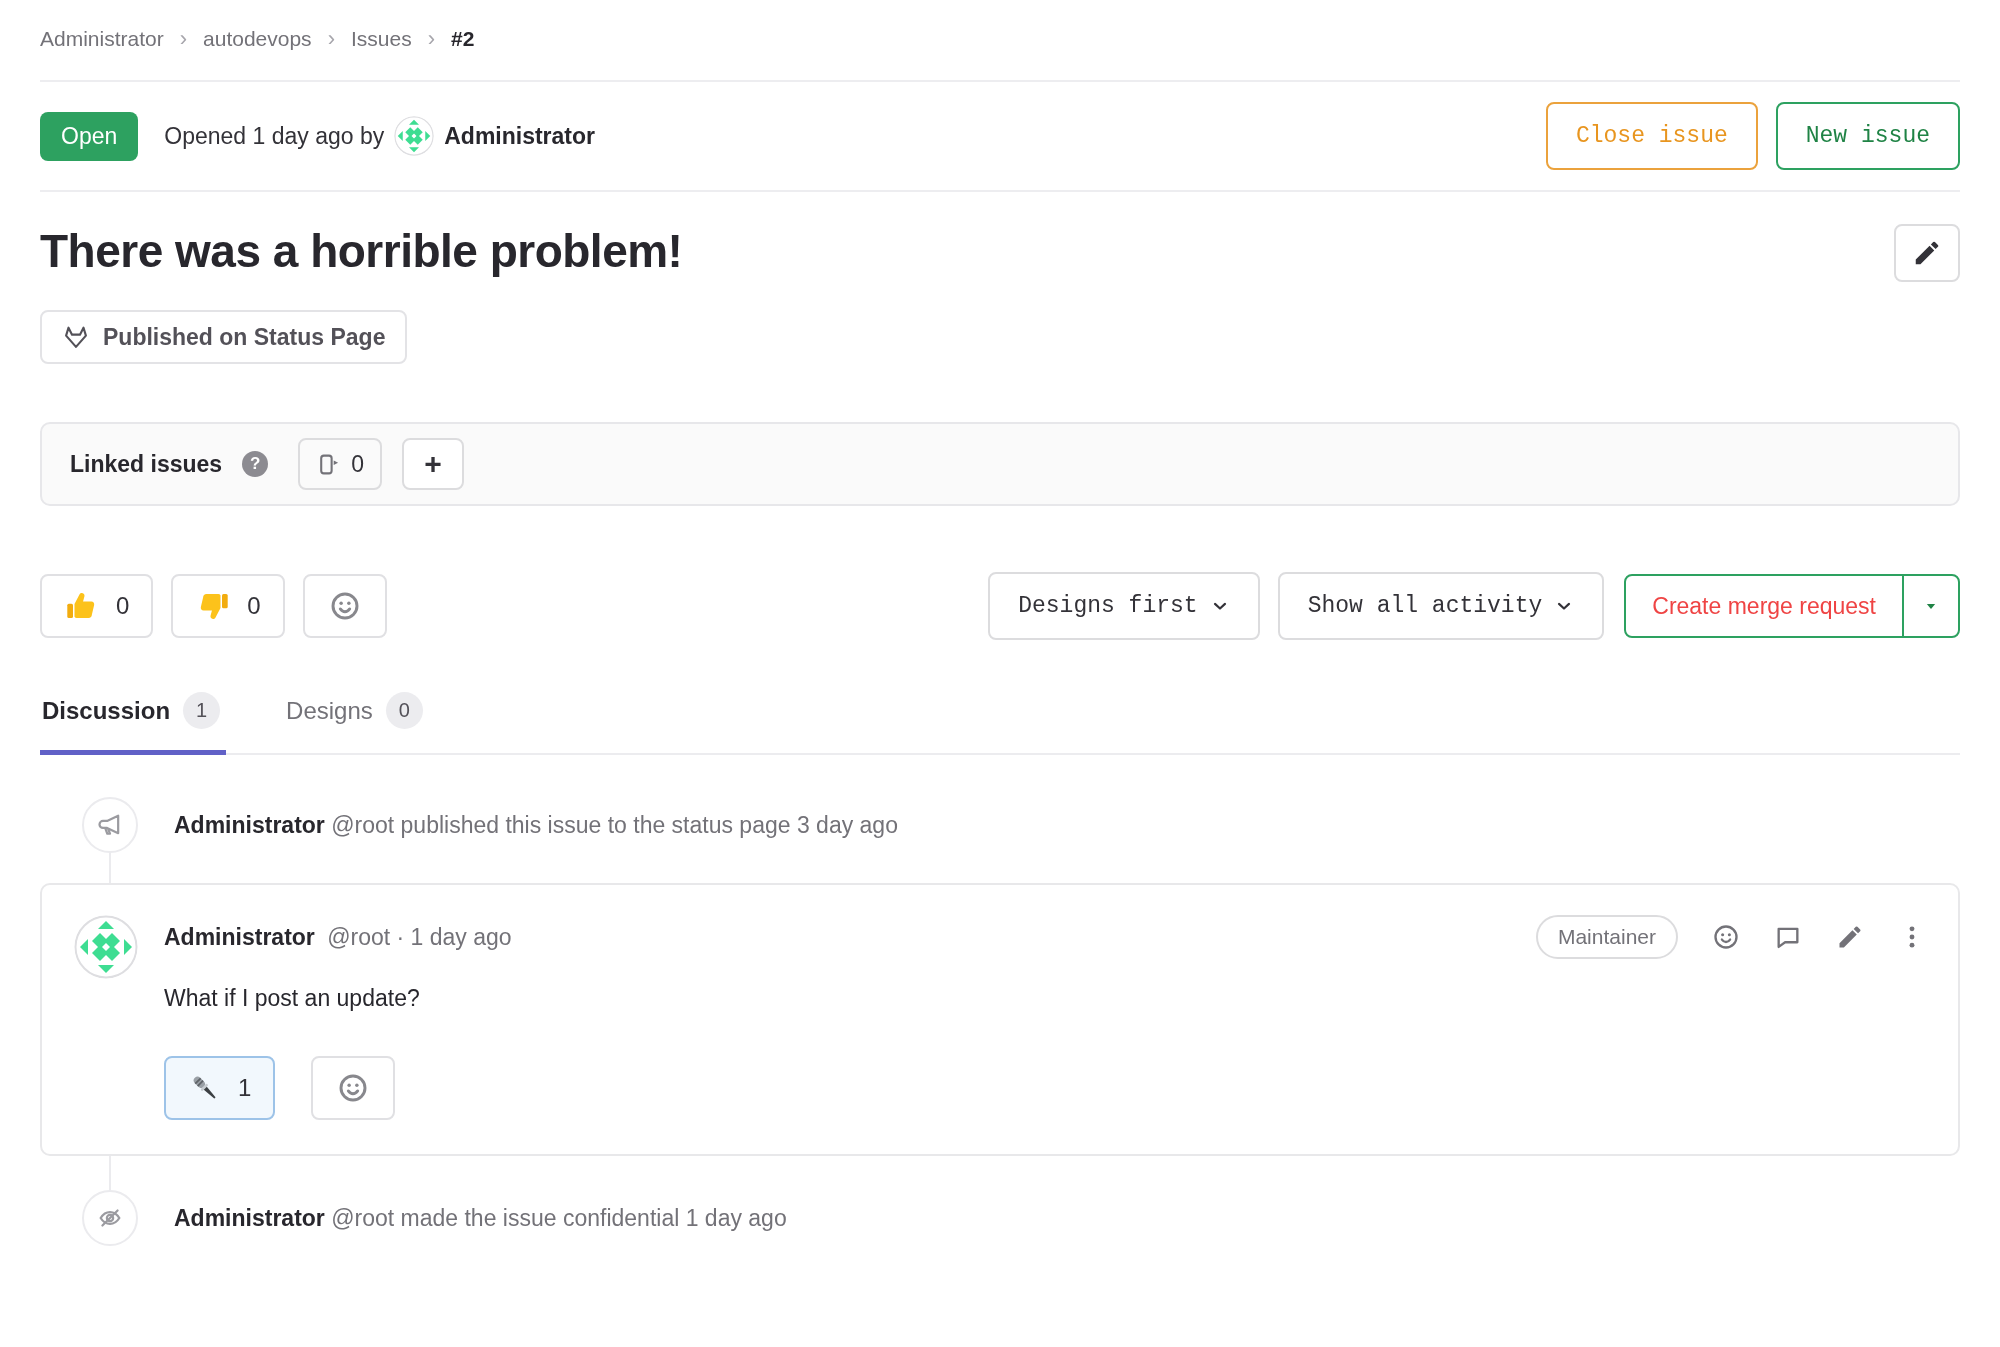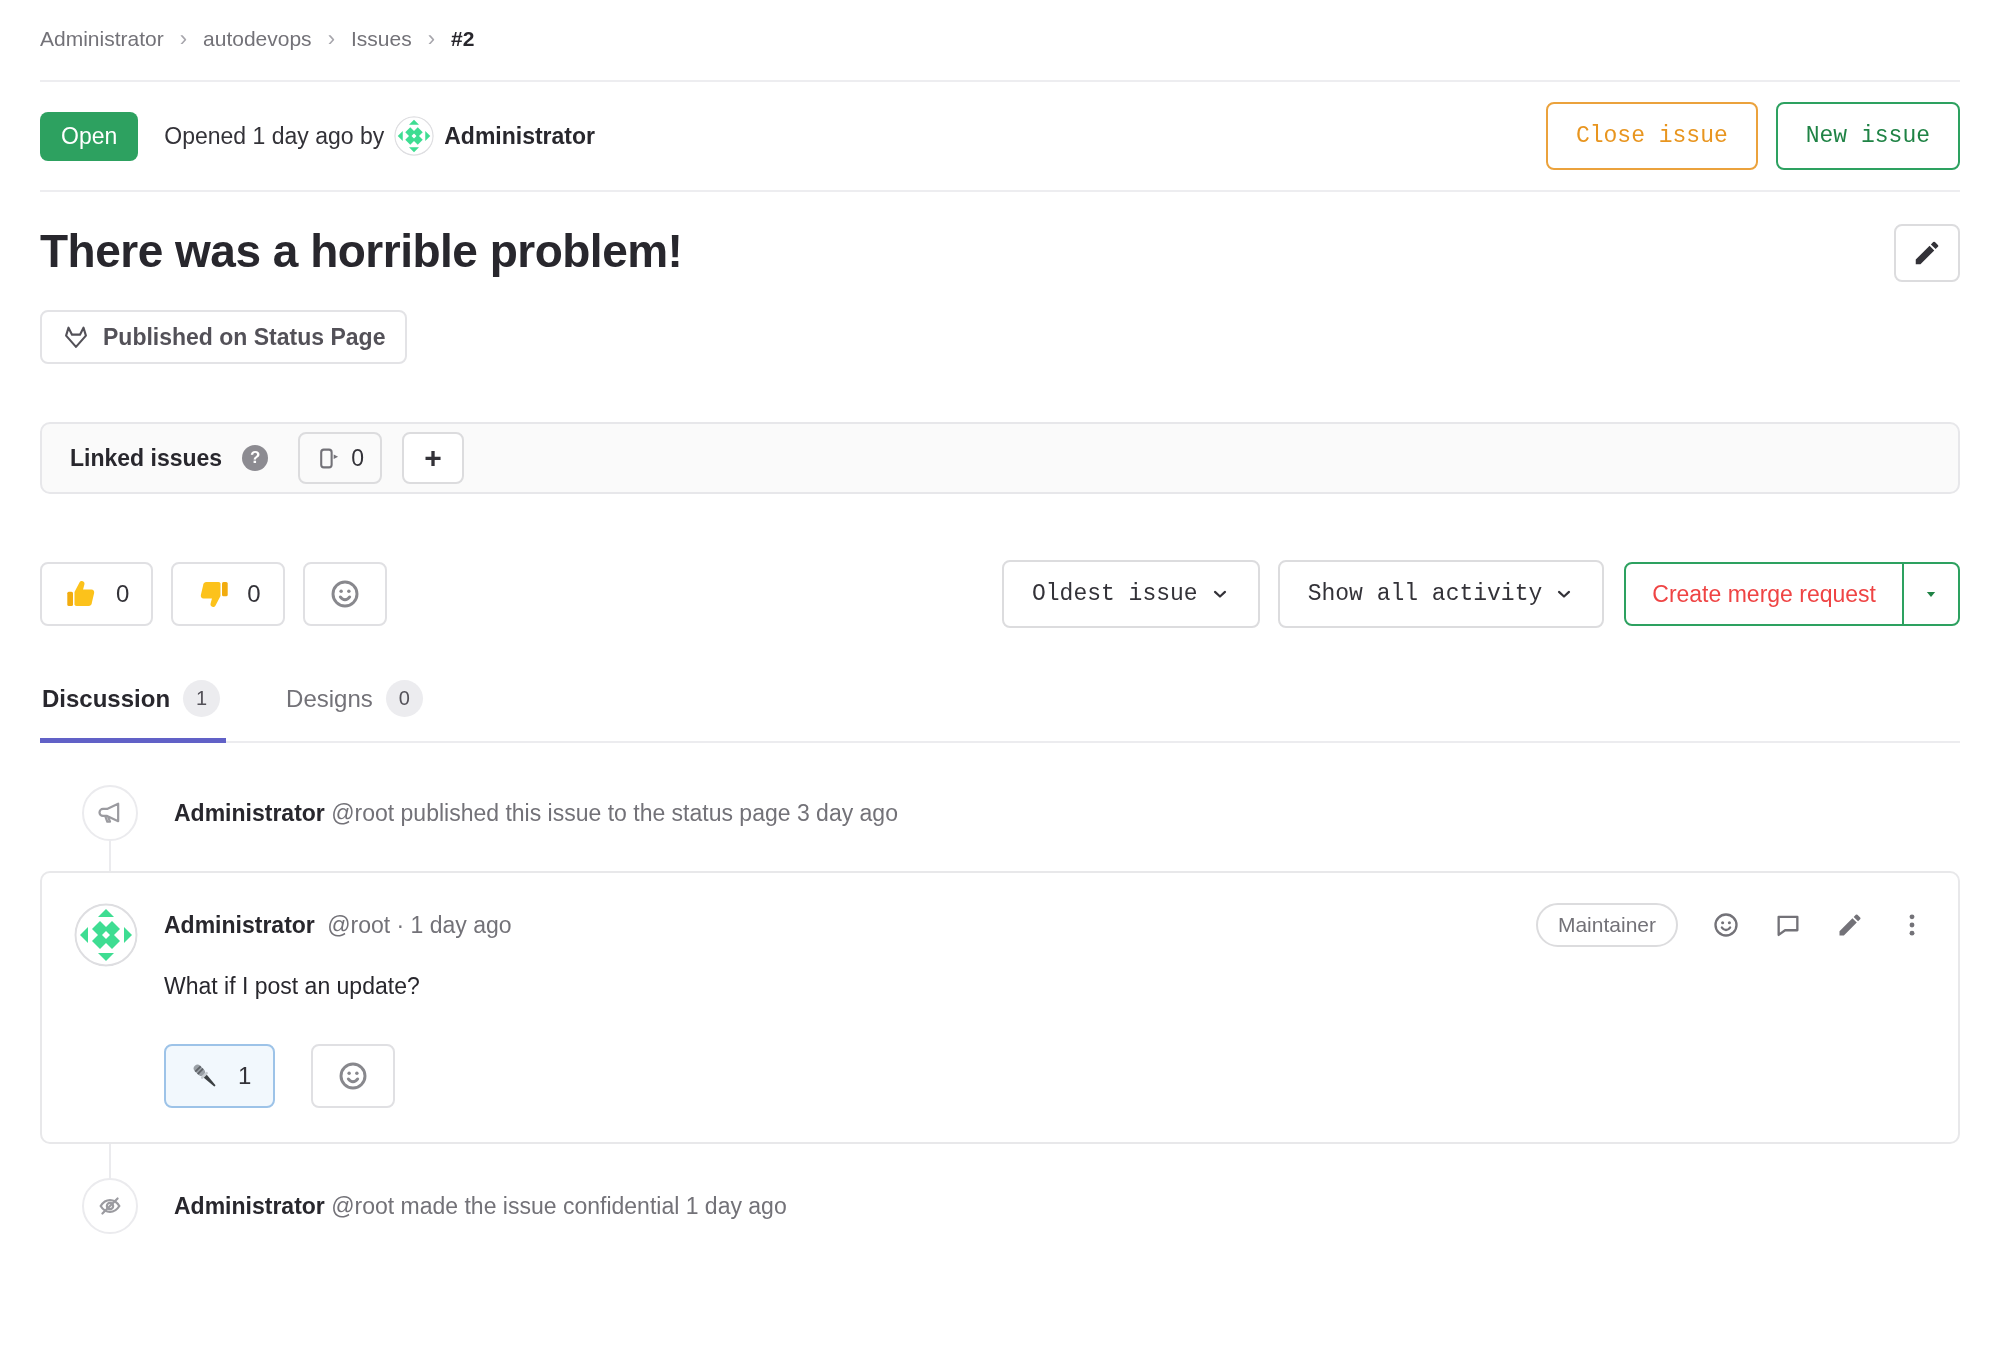--- a/index.html
+++ b/index.html
@@ -31,21 +31,21 @@
   
   .title-row { display:flex; align-items:flex-start; margin-top:32px; }
   .issue-title { font-size:46px; font-weight:700; letter-spacing:-0.5px; flex:1; color:#28272d; }
   .icon-btn { width:66px; height:58px; border:2px solid #dcdcde; border-radius:8px; background:#fff;
               display:flex; align-items:center; justify-content:center; cursor:pointer; }
   .status-page-badge { display:inline-flex; align-items:center; gap:13px; margin-top:28px;
                        border:2px solid #e3e3e6; border-radius:8px; height:54px; padding:0 20px;
                        font-size:23px; font-weight:700; color:#535158; }
   .description { margin-top:64px; font-size:23px; color:#28272d; }
   
-  .linked-issues { margin-top:58px; height:72px; background:#fafafa; border:2px solid #e7e7ea;
+  .linked-issues { margin-top:58px; height:84px; background:#fafafa; border:2px solid #e7e7ea;
                    border-radius:10px; display:flex; align-items:center; gap:20px; padding:0 28px; }
   .li-title { font-size:23px; font-weight:700; color:#28272d; }
   .help-icon { width:26px; height:26px; border-radius:50%; background:#8c8b91; color:#fff;
                font-size:17px; font-weight:700; display:flex; align-items:center; justify-content:center; cursor:pointer; }
   .li-chip { height:52px; border:2px solid #dcdcde; border-radius:8px; display:inline-flex;
              align-items:center; gap:10px; padding:0 16px; font-size:23px; color:#333238; margin-left:10px; cursor:pointer; }
   .li-add { height:52px; width:62px; background:#fff; border:2px solid #dcdcde; border-radius:8px;
             font-size:30px; font-weight:700; color:#333238; display:flex; align-items:center; justify-content:center; cursor:pointer; }
   
   .actions-row { margin-top:66px; display:flex; align-items:center; }
@@ -190,21 +190,21 @@
         <circle cx="12" cy="12" r="9"></circle>
         <circle cx="9.1" cy="10" r="1.3" fill="#88888d" stroke="none"></circle>
         <circle cx="14.9" cy="10" r="1.3" fill="#88888d" stroke="none"></circle>
         <path d="M8.5 14.2c1 1.4 2.2 2.1 3.5 2.1s2.5-.7 3.5-2.1"></path>
       </svg>
     </button>
 
     <span class="spacer"></span>
 
     <button class="btn control-btn">
-      <span>Oldest issue</span>
+      <span>Designs first</span>
       <svg width="20" height="20" viewBox="0 0 24 24" fill="none" stroke="#333238" stroke-width="2.6" stroke-linecap="round" stroke-linejoin="round">
           <path d="M6 9.5l6 5.5 6-5.5"></path>
         </svg>
     </button>
     <button class="btn control-btn">
       <span>Show all activity</span>
       <svg width="20" height="20" viewBox="0 0 24 24" fill="none" stroke="#333238" stroke-width="2.6" stroke-linecap="round" stroke-linejoin="round">
           <path d="M6 9.5l6 5.5 6-5.5"></path>
         </svg>
     </button>

